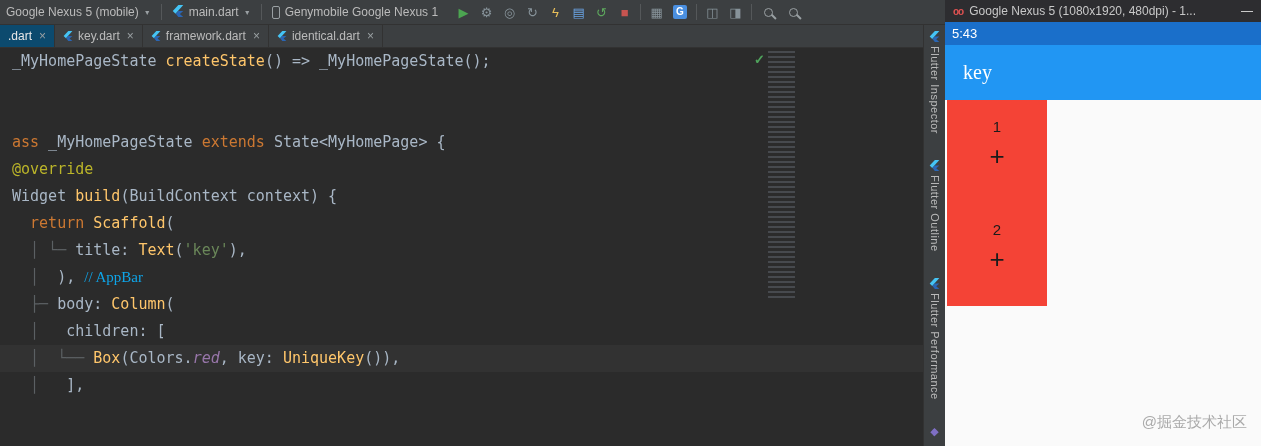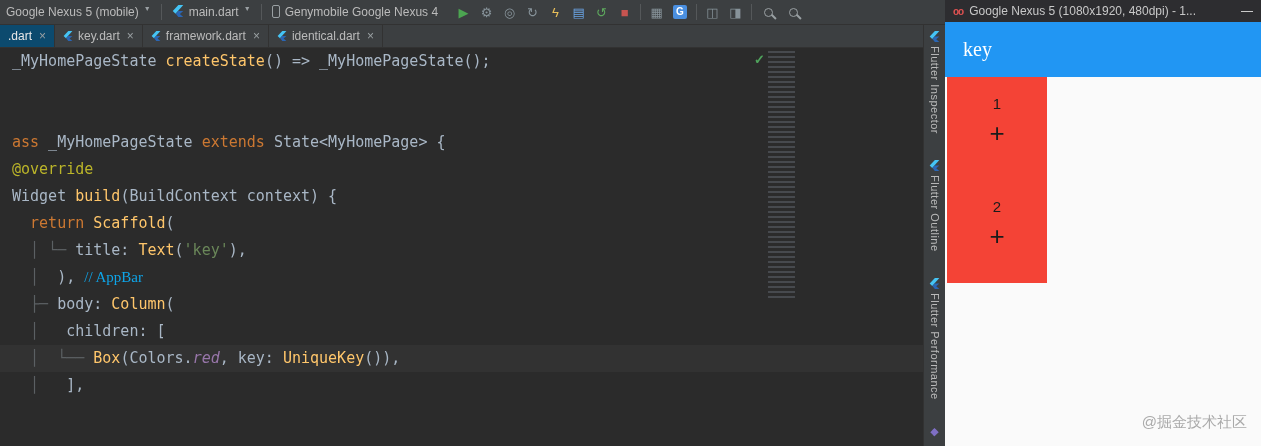--- a/index.html
+++ b/index.html
@@ -3,21 +3,21 @@
 <meta charset="utf-8">
 <style>
   * { margin:0; padding:0; box-sizing:border-box; }
   body { font-family:"Liberation Sans", sans-serif; }
   .screen { position:relative; width:1261px; height:446px; display:flex; background:#2b2b2b; overflow:hidden; }
 
   
   .ide { width:945px; height:446px; display:flex; flex-direction:column; background:#2b2b2b; }
   .toolbar { height:25px; flex:0 0 auto; background:#3c3f41; border-bottom:1px solid #323232;
              display:flex; align-items:center; padding:0 6px; gap:6px; }
-  .selector { display:flex; gap:5px; color:#bbbbbb; font-size:12px; white-space:nowrap; cursor:default; }
+  .selector { display:flex; align-items:center; gap:5px; color:#bbbbbb; font-size:12px; white-space:nowrap; cursor:default; }
   .arrow { font-size:7px; color:#9aa0a3; }
   .phone-ico { width:8px; height:13px; border:1px solid #9aa0a3; border-radius:2px; display:inline-block; }
   .tsep { width:1px; height:16px; background:#55585a; margin:0 4px; display:inline-block; }
   #toolbar-icons { display:flex; align-items:center; margin-left:8px; }
   .tbtn { font-size:13px; width:23px; height:21px; line-height:21px; text-align:center; display:inline-block; cursor:default; }
   .chip { width:auto; height:14px; line-height:14px; font-size:10px; font-weight:bold; padding:0 3px; border-radius:2px; margin:0 5px; }
   .mag { width:9px; height:9px; border:1.5px solid #9aa0a3; border-radius:50%; position:relative; display:inline-block; margin:0 8px; }
   .mag::after { content:''; position:absolute; width:6px; height:1.5px; background:#9aa0a3; transform:rotate(45deg); right:-5px; bottom:-2px; }
 
   .below { display:flex; flex:1; min-height:0; }
@@ -87,21 +87,21 @@
         <span class="ficon-slot"><svg width="12" height="12" viewBox="0 0 16 16">
               <polygon points="15,0 8.5,0 1,8 4.7,11.7" fill="#45c4f5"></polygon>
               <polygon points="15,8 8.5,8 5,11.7 8.5,16 15,16 10.5,12" fill="#2a66b5"></polygon>
             </svg></span>
         <span>main.dart</span>
         <span class="arrow">▼</span>
       </div>
       <span class="tsep"></span>
       <div class="selector">
         <span class="phone-ico"></span>
-        <span>Genymobile Google Nexus 4</span>
+        <span>Genymobile Google Nexus 1</span>
       </div>
       <div id="toolbar-icons">
           <span class="tbtn" style="color: rgb(76, 165, 81);">▶</span>
           <span class="tbtn" style="color: rgb(135, 147, 154);">⚙</span>
           <span class="tbtn" style="color: rgb(135, 147, 154);">◎</span>
           <span class="tbtn" style="color: rgb(135, 147, 154);">↻</span>
           <span class="tbtn" style="color: rgb(232, 191, 90);">ϟ</span>
           <span class="tbtn" style="color: rgb(107, 166, 232);">▤</span>
           <span class="tbtn" style="color: rgb(93, 167, 93);">↺</span>
           <span class="tbtn" style="color: rgb(199, 84, 80);">■</span>
@@ -195,20 +195,23 @@
         </div>
     </div>
   </div>
 
   <div class="device">
     <div class="dtitle">
       <span class="glogo">oo</span>
       <span class="dtitle-text">Google Nexus 5 (1080x1920, 480dpi) - 1...</span>
       <span class="minbtn">—</span>
     </div>
+    <div class="statusbar" style="background: rgb(26, 111, 202);">
+      <span>5:43</span>
+    </div>
     <div class="appbar" style="background: rgb(33, 150, 243); font-family: Liberation Serif, serif;">
       <span>key</span>
     </div>
     <div class="dbody">
       <div class="redcol" id="redcol">
           <div class="cell" style="background: rgb(244, 67, 54);">
             <div class="num">1</div>
             <div class="plus">+</div>
           </div>
           <div class="cell" style="background: rgb(244, 67, 54);">

